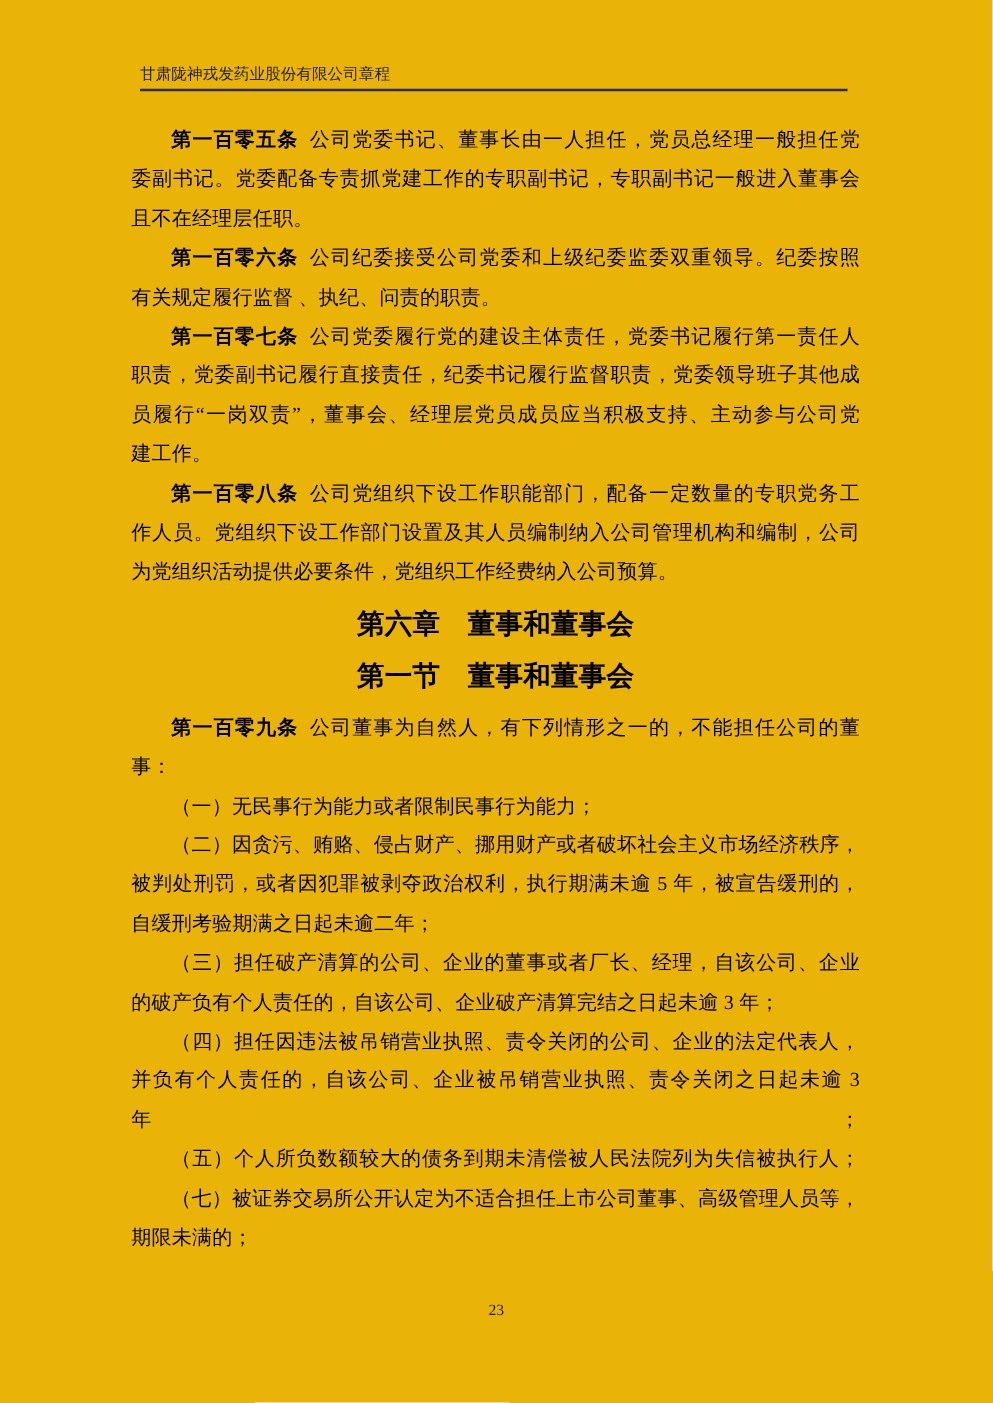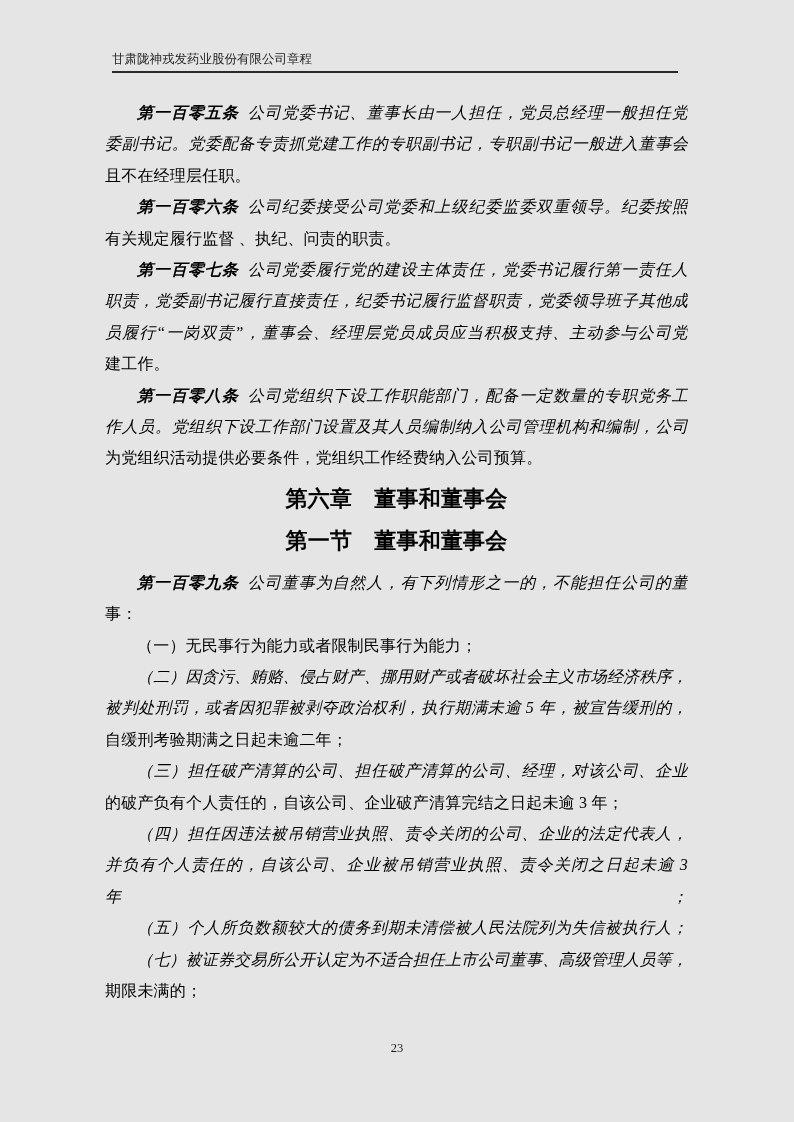--- a/index.html
+++ b/index.html
@@ -1,20 +1,20 @@
 <!DOCTYPE html>
 <html><head>
 <meta charset="utf-8">
 <style>
   html, body { margin: 0; padding: 0; background: #ffffff; }
   .page {
     position: relative;
     width: 794px;
     height: 1122px;
-    background: #e5e5e5;
+    background: #eab308;
     font-family: "Liberation Serif", "DejaVu Serif", serif;
     color: #000000;
     overflow: hidden;
   }
   
   .hdr {
     position: absolute;
     left: 112px;
     top: 51px;
     width: 566px;
@@ -32,21 +32,21 @@
     width: 583px;
     font-size: 16px;
     line-height: 31.4px;
     letter-spacing: 0.2px;
   }
   .ln {
     text-align: justify;
     min-height: 31.4px;
     overflow: hidden;
   }
-  .ln.fill { text-align-last: justify; font-style: italic; }
+  .ln.fill { text-align-last: justify; }
   .ln.first { text-indent: 2em; }
   .lbl { font-weight: bold; margin-right: 9px; }
   .chapter, .section {
     text-align: center;
     font-weight: bold;
     font-size: 22px;
     line-height: 31.4px;
   }
   .chapter { margin-top: 9px; }
   .section { margin-top: 11px; }
@@ -94,21 +94,21 @@
 
     <div class="ln fill first gap-top"><span class="lbl">第一百零九条</span><span>公司董事为自然人，有下列情形之一的，不能担任公司的董</span></div>
     <div class="ln">事：</div>
 
     <div class="ln first">（一）无民事行为能力或者限制民事行为能力；</div>
 
     <div class="ln fill first">（二）因贪污、贿赂、侵占财产、挪用财产或者破坏社会主义市场经济秩序，</div>
     <div class="ln fill">被判处刑罚，或者因犯罪被剥夺政治权利，执行期满未逾 5 年，被宣告缓刑的，</div>
     <div class="ln">自缓刑考验期满之日起未逾二年；</div>
 
-    <div class="ln fill first">（三）担任破产清算的公司、担任破产清算的公司、经理，对该公司、企业</div>
+    <div class="ln fill first">（三）担任破产清算的公司、企业的董事或者厂长、经理，自该公司、企业</div>
     <div class="ln">的破产负有个人责任的，自该公司、企业破产清算完结之日起未逾 3 年；</div>
 
     <div class="ln fill first">（四）担任因违法被吊销营业执照、责令关闭的公司、企业的法定代表人，</div>
     <div class="ln fill">并负有个人责任的，自该公司、企业被吊销营业执照、责令关闭之日起未逾 3 年；</div>
 
     <div class="ln fill first">（五）个人所负数额较大的债务到期未清偿被人民法院列为失信被执行人；</div>
 
 
     <div class="ln fill first">（七）被证券交易所公开认定为不适合担任上市公司董事、高级管理人员等，</div>
     <div class="ln">期限未满的；</div>

